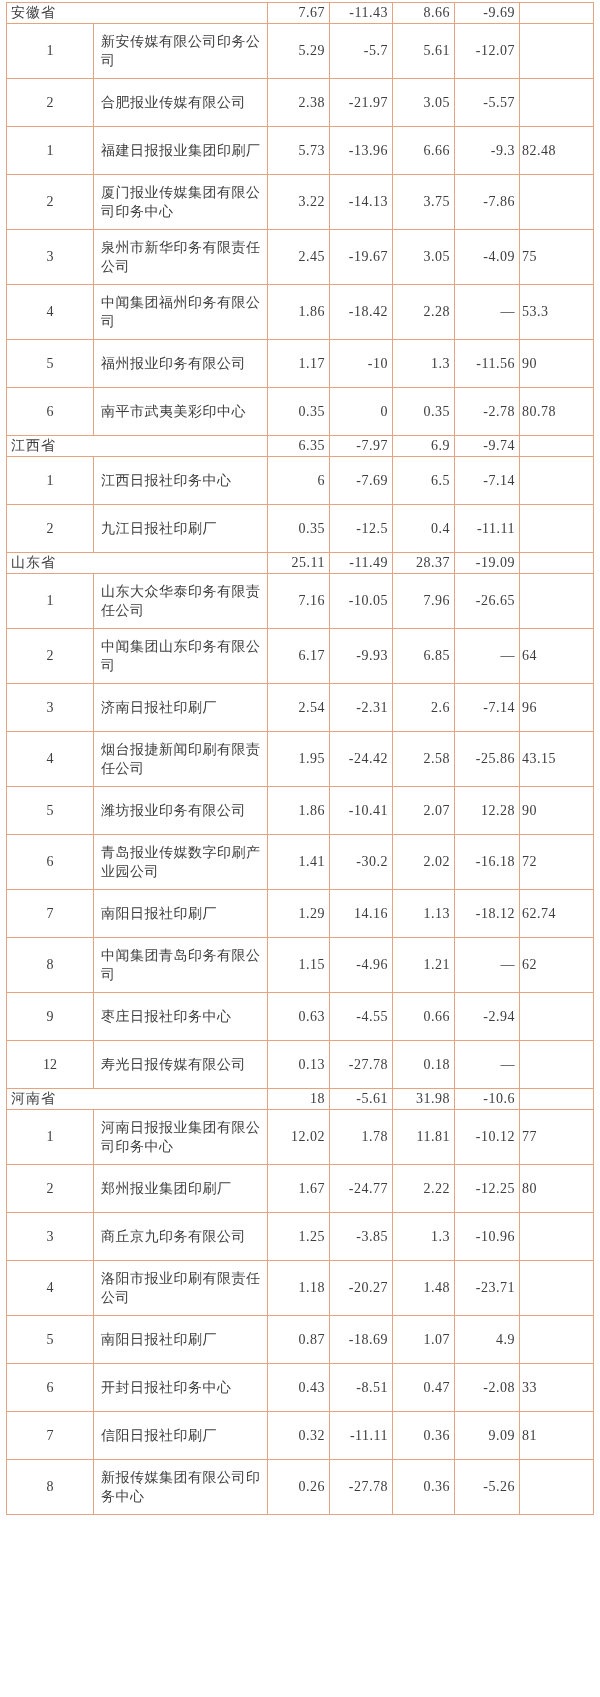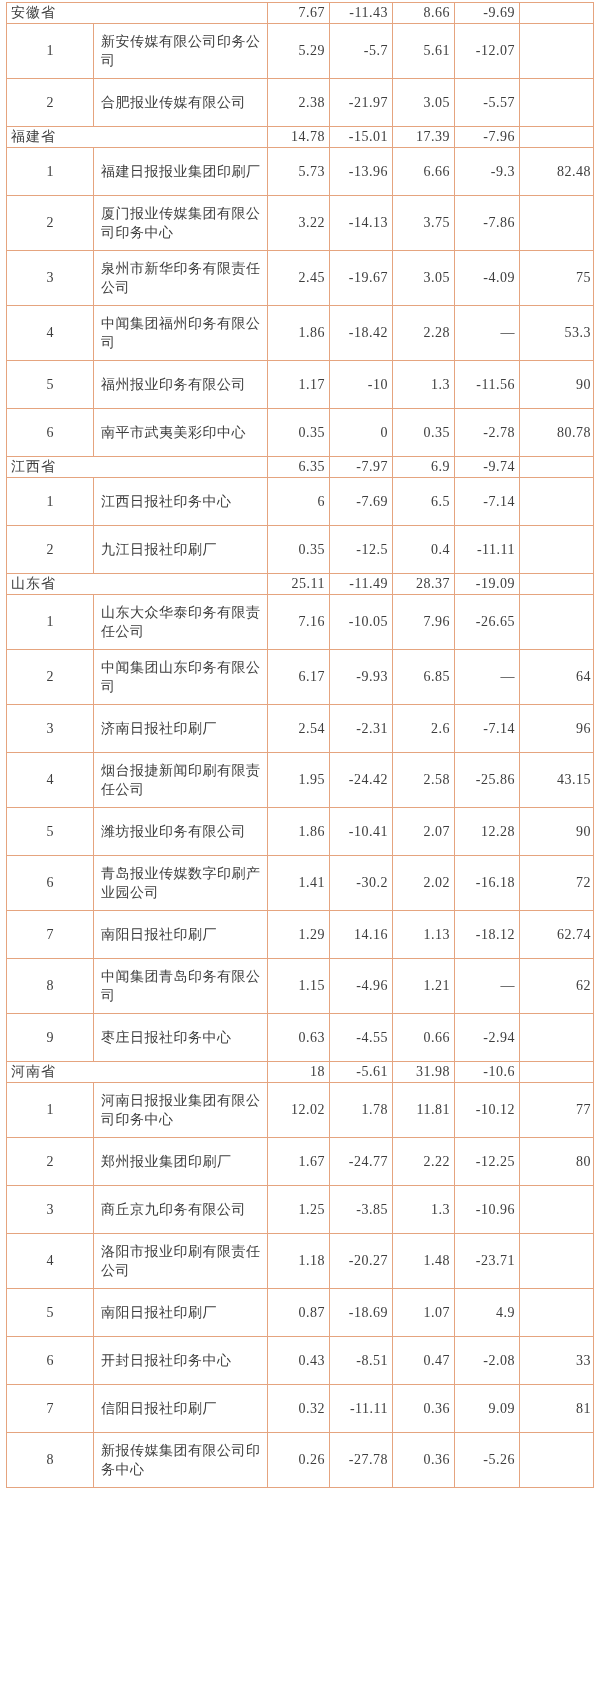--- a/index.html
+++ b/index.html
@@ -48,21 +48,21 @@
     letter-spacing: 0.5px;
     word-break: break-all;
   }
   td.c-num {
     text-align: right;
     padding: 2px 4px 2px 2px;
     letter-spacing: 0.5px;
     white-space: nowrap;
   }
   td.c-last {
-    text-align: right;
+    text-align: left;
     padding: 2px;
     letter-spacing: 0.5px;
     white-space: nowrap;
   }
 </style>
 </head>
 <body>
 
 <div class="page">
   <table class="report">
@@ -95,28 +95,20 @@
         </tr>
         <tr class="r-co">
           <td class="c-rank">2</td>
           <td class="c-name">合肥报业传媒有限公司</td>
           <td class="c-num">2.38</td>
           <td class="c-num">-21.97</td>
           <td class="c-num">3.05</td>
           <td class="c-num">-5.57</td>
           <td class="c-last"></td>
         </tr>
-        <tr class="r-prov">
-          <td class="c-prov" colspan="2">福建省</td>
-          <td class="c-num">14.78</td>
-          <td class="c-num">-15.01</td>
-          <td class="c-num">17.39</td>
-          <td class="c-num">-7.96</td>
-          <td class="c-last"></td>
-        </tr>
         <tr class="r-co">
           <td class="c-rank">1</td>
           <td class="c-name">福建日报报业集团印刷厂</td>
           <td class="c-num">5.73</td>
           <td class="c-num">-13.96</td>
           <td class="c-num">6.66</td>
           <td class="c-num">-9.3</td>
           <td class="c-last">82.48</td>
         </tr>
         <tr class="r-co">
@@ -272,20 +264,29 @@
         </tr>
         <tr class="r-co">
           <td class="c-rank">9</td>
           <td class="c-name">枣庄日报社印务中心</td>
           <td class="c-num">0.63</td>
           <td class="c-num">-4.55</td>
           <td class="c-num">0.66</td>
           <td class="c-num">-2.94</td>
           <td class="c-last"></td>
         </tr>
+        <tr class="r-co">
+          <td class="c-rank">12</td>
+          <td class="c-name">寿光日报传媒有限公司</td>
+          <td class="c-num">0.13</td>
+          <td class="c-num">-27.78</td>
+          <td class="c-num">0.18</td>
+          <td class="c-num">—</td>
+          <td class="c-last"></td>
+        </tr>
         <tr class="r-prov">
           <td class="c-prov" colspan="2">河南省</td>
           <td class="c-num">18</td>
           <td class="c-num">-5.61</td>
           <td class="c-num">31.98</td>
           <td class="c-num">-10.6</td>
           <td class="c-last"></td>
         </tr>
         <tr class="r-co">
           <td class="c-rank">1</td>

